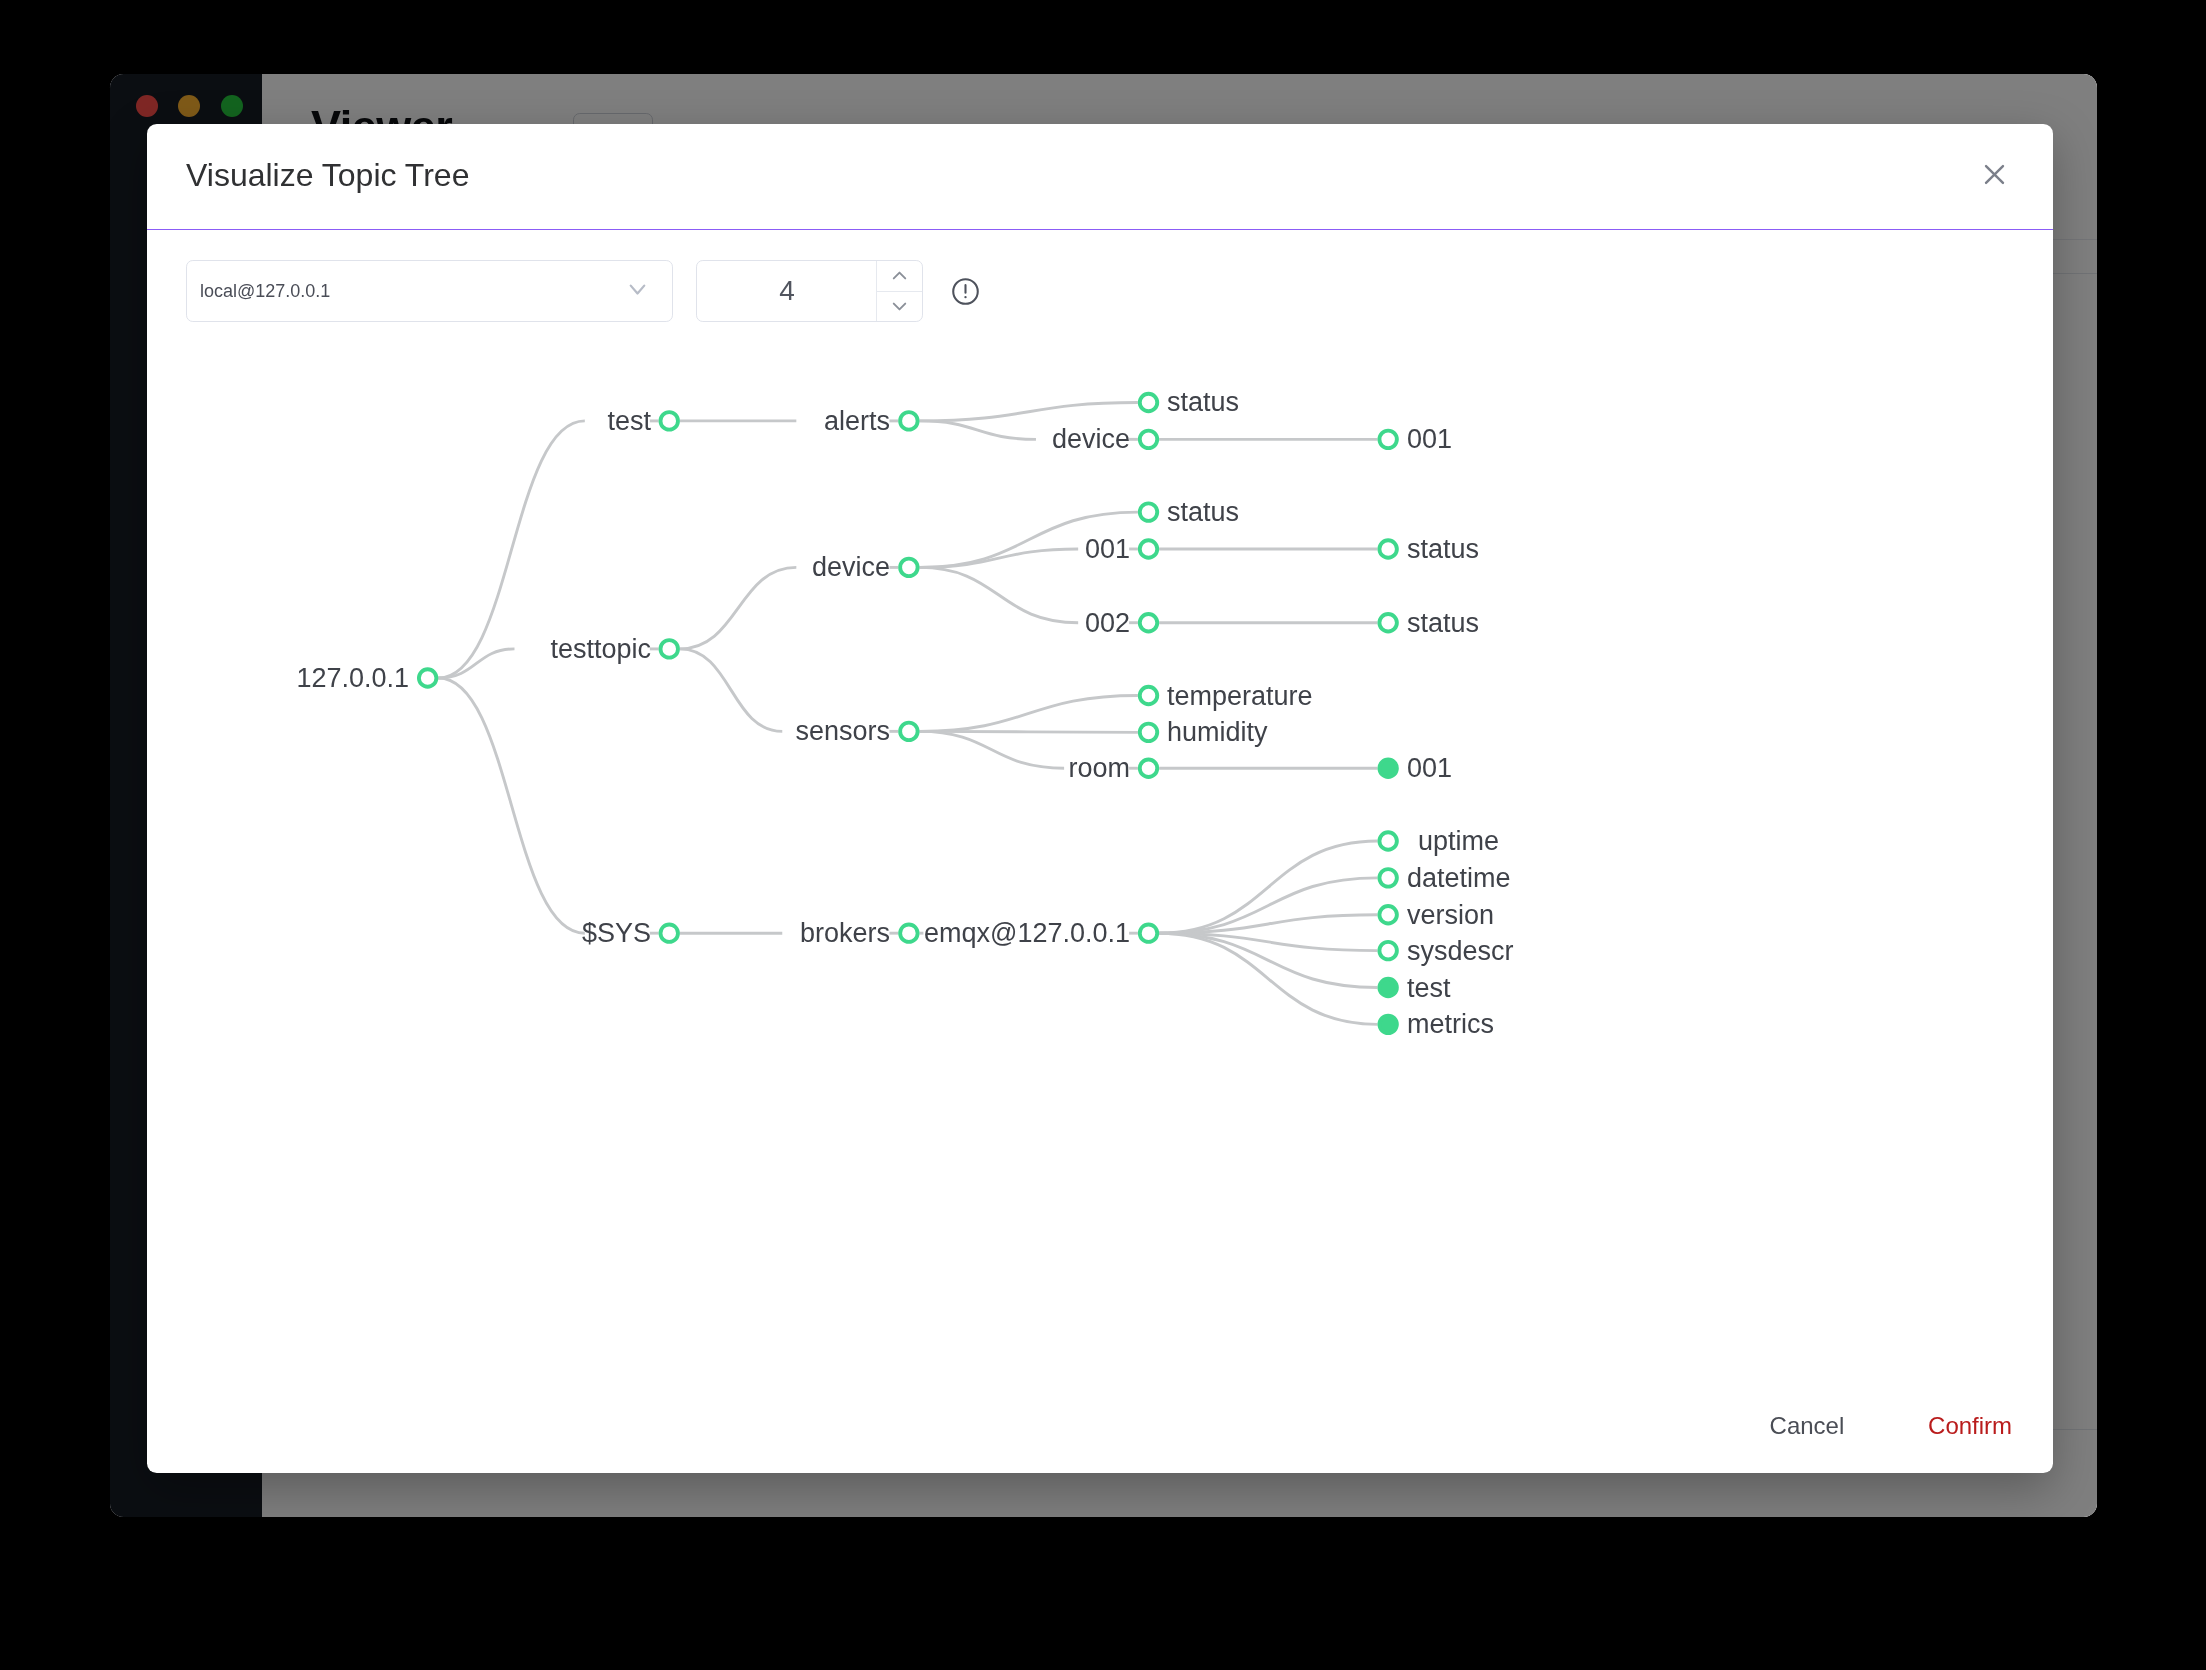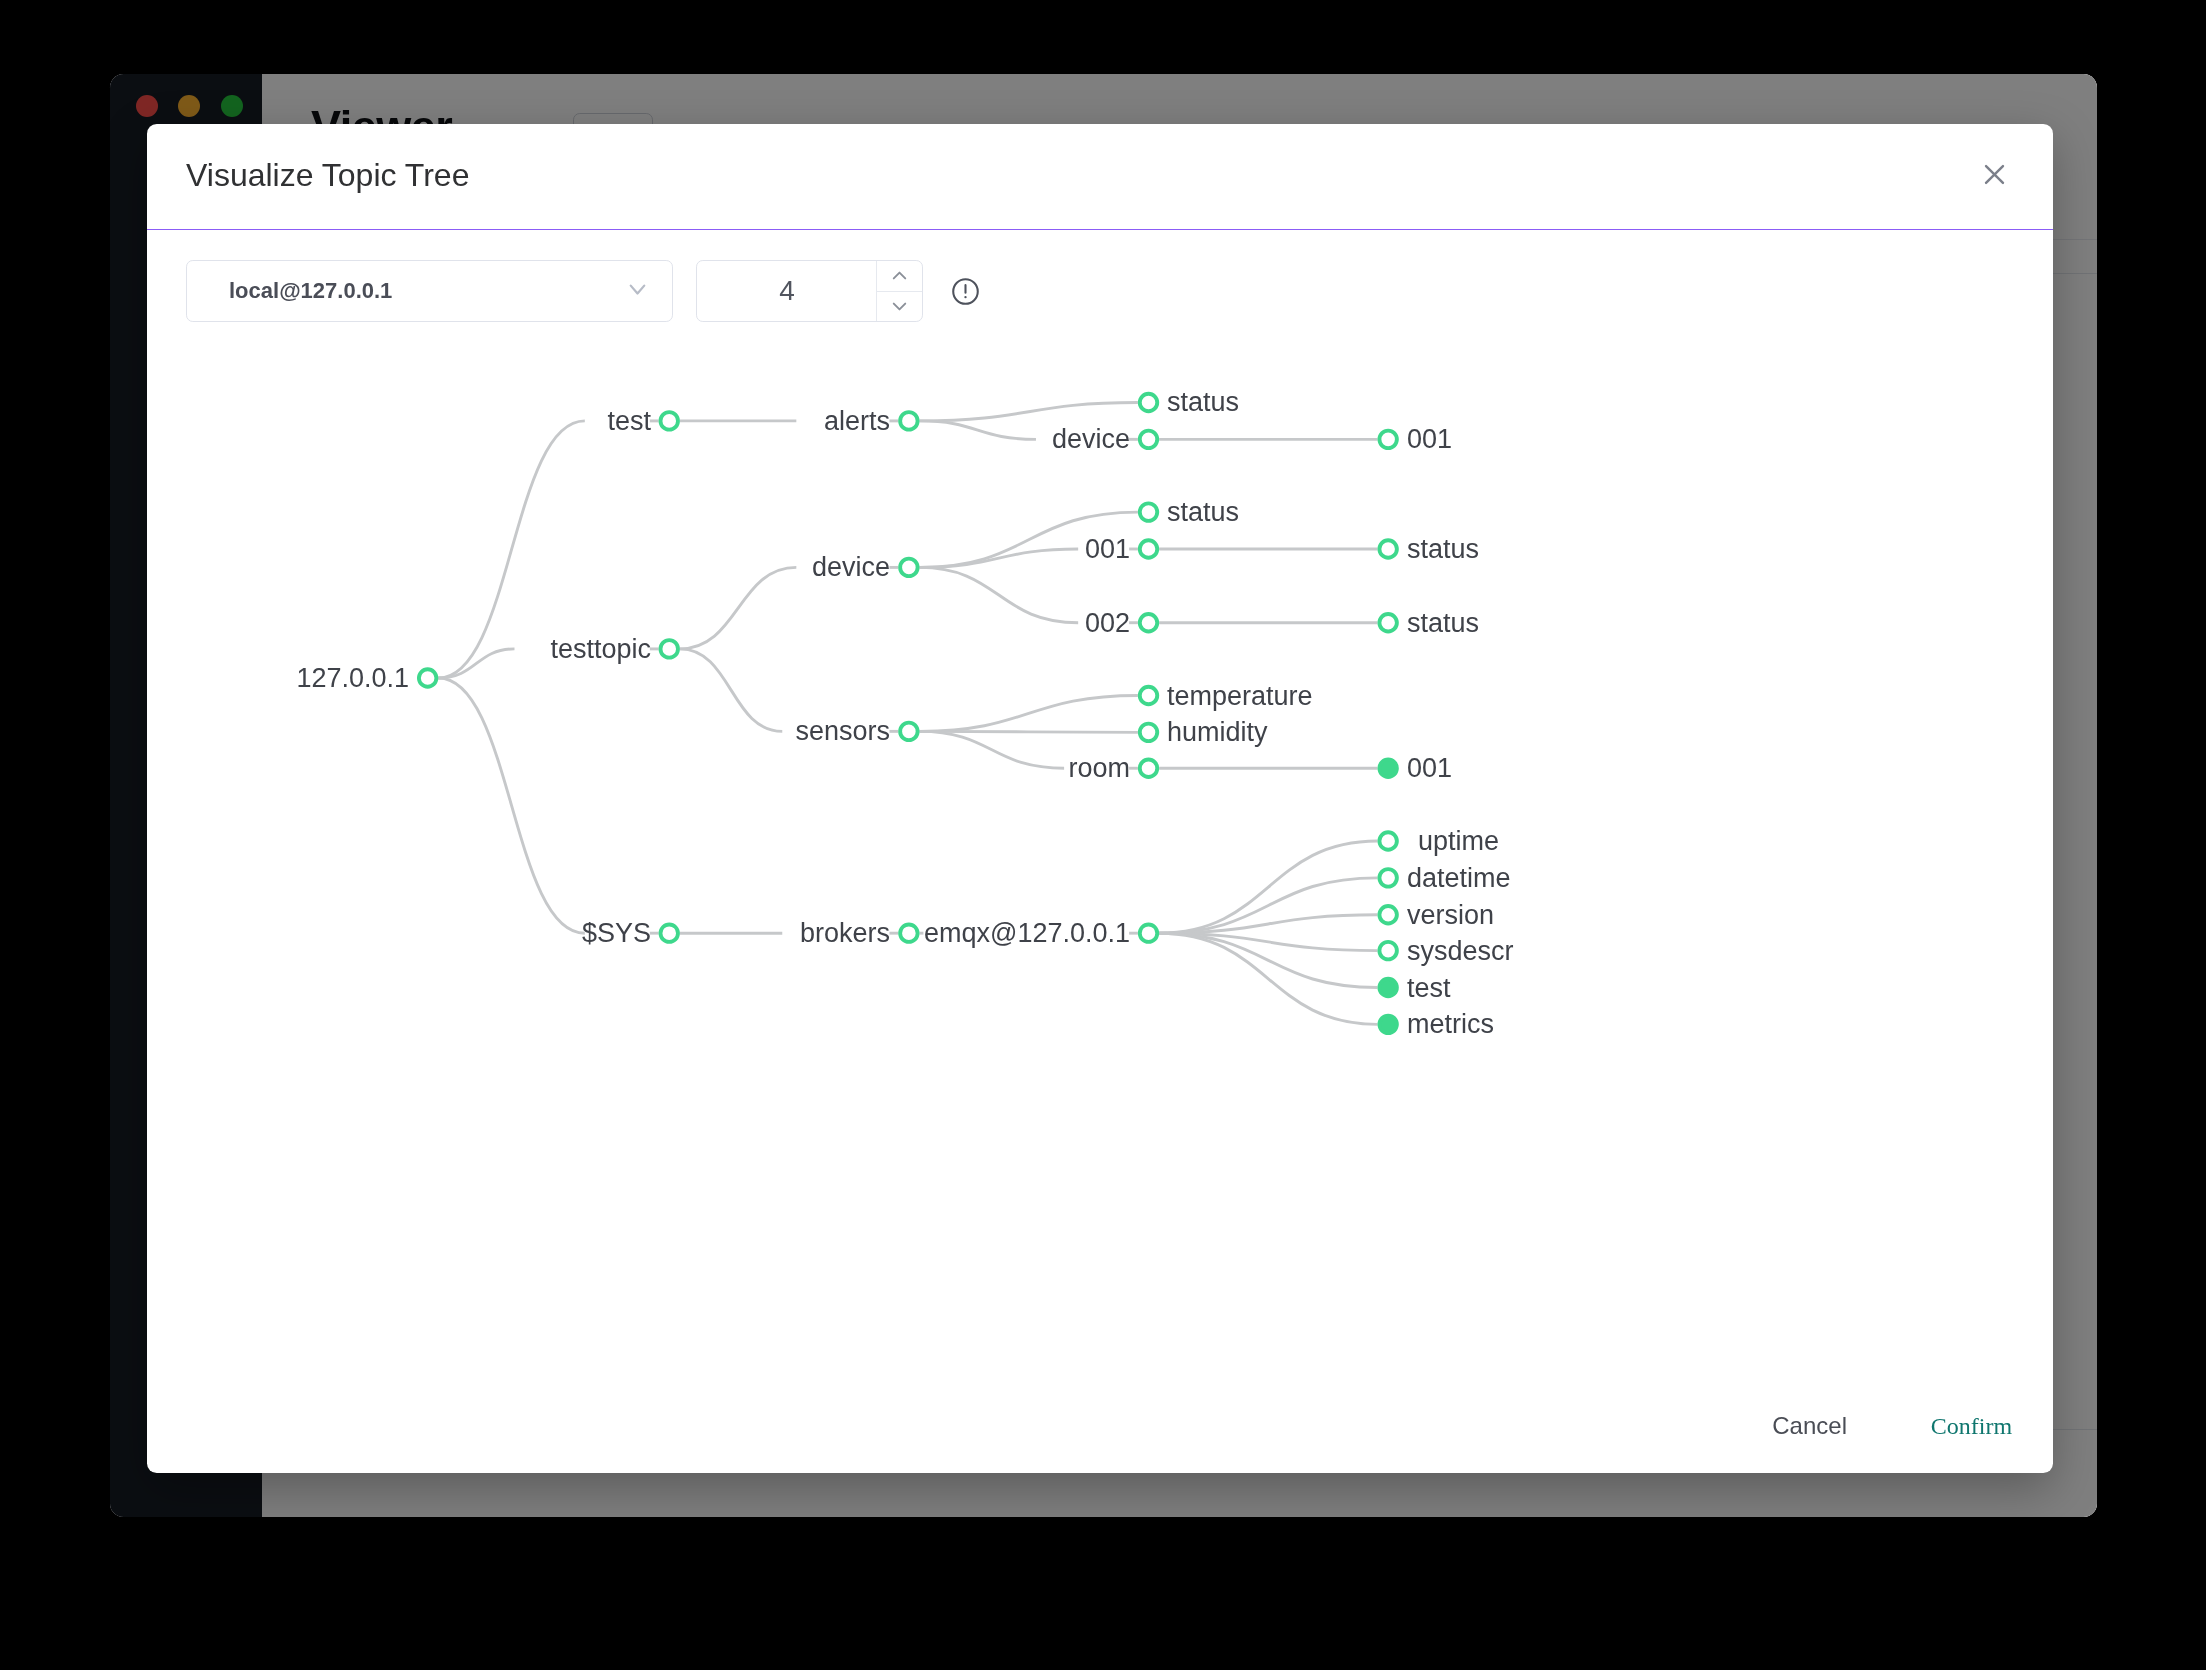--- a/index.html
+++ b/index.html
@@ -159,24 +159,23 @@
     width: 485px;
     height: 60px;
     border: 1px solid #e0e3eb;
     border-radius: 6.8px;
     background: #fff;
     display: flex;
     align-items: center;
     cursor: pointer;
   }
   #client-select-value {
-    margin-left: 42px;
-    font-size: 22px;
+    margin-left: 13px;
+    font-size: 18px;
     color: #4a4d57;
-    font-weight: bold;
   }
   #select-chevron {
     position: absolute;
     right: 21.3px;
     top: 50%;
     transform: translateY(-50%);
     color: #b7bcc7;
   }
   #depth-wrap {
     position: relative;
@@ -252,21 +251,21 @@
   .footer-btn {
     font-size: 24px;
     cursor: pointer;
     background: none;
     border: none;
     padding: 3.9px 1.9px;
     font-family: "Liberation Sans", sans-serif;
     margin-left: 35px;
   }
   #cancel-button { color: #4a4d55; }
-  #confirm-button { color: #0f766e; font-family: Liberation Serif, serif; }
+  #confirm-button { color: #b91c1c; }
 </style>
 </head>
 <body>
 
 <div id="app-window">
   <div id="app-sidebar">
     <div id="traffic-lights">
       <div class="tl-dot tl-red"></div>
       <div class="tl-dot tl-yellow"></div>
       <div class="tl-dot tl-green"></div>

